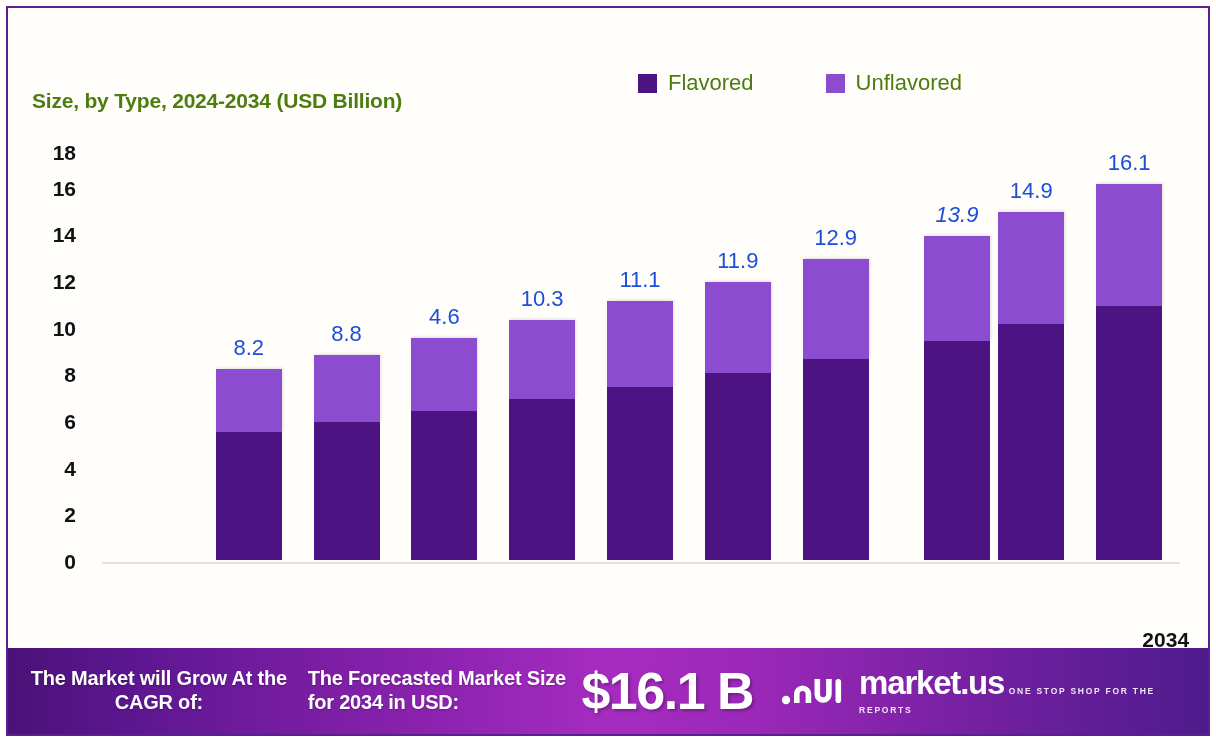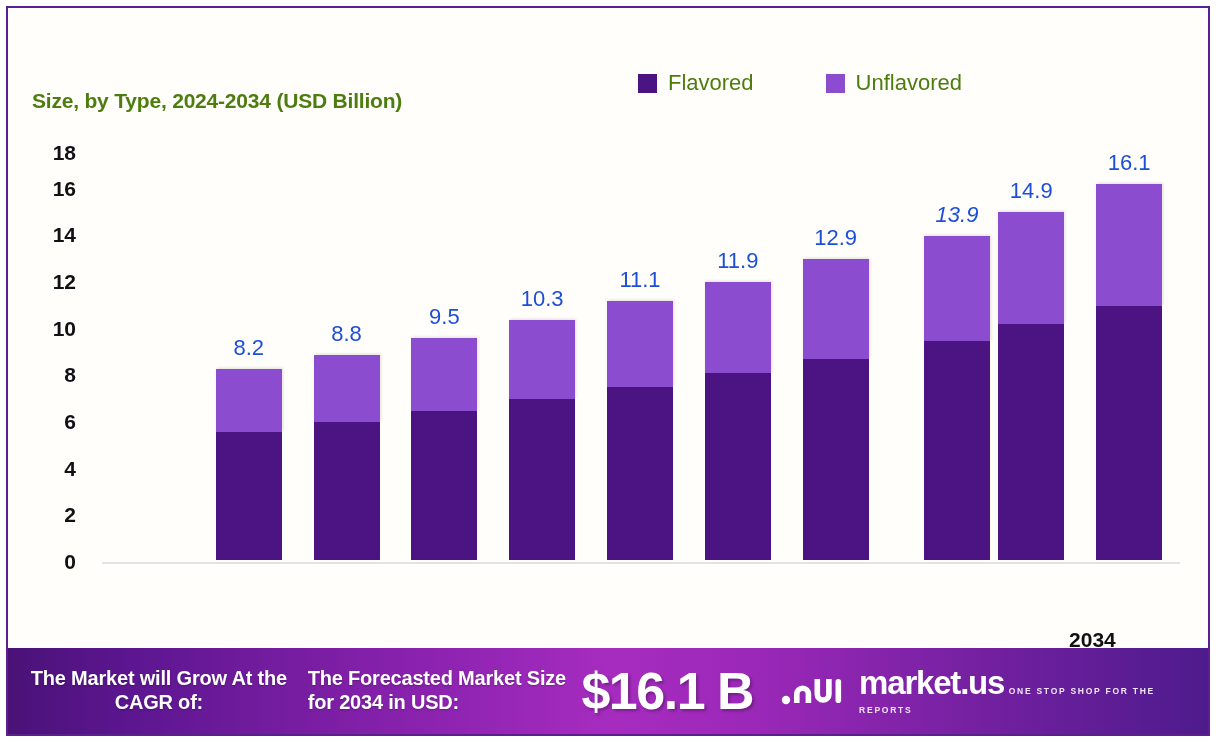--- a/index.html
+++ b/index.html
@@ -75,21 +75,21 @@
     position: absolute;
     width: 120px; left: -27px;
     text-align: center;
     font-size: 22px; color: #1d4ed8;
     white-space: nowrap;
   }
   .xtick {
     position: absolute;
     width: 120px; left: -27px;
     top: 444px;
-    text-align: left;
+    text-align: right;
     font-size: 21px; font-weight: 700; color: #111014;
   }
 
   
   #footer {
     position: absolute;
     left: 0; bottom: 0;
     width: 1204px; height: 86px;
     background: linear-gradient(90deg,
       #4a1277 0%, #5c1690 10%, #8a22ae 34%,
@@ -163,21 +163,21 @@
           <div class="bar-total" style="bottom: 199.333px;">8.2</div>
         </div>
         <div class="barcol" style="left: 211.545px; border-radius: 12px;">
           <div class="seg seg-top" style="height: 67.6667px; background: rgb(139, 76, 208);"></div>
           <div class="seg" style="height: 137.667px; background: rgb(75, 20, 130);"></div>
           <div class="bar-total" style="bottom: 213.333px;">8.8</div>
         </div>
         <div class="barcol" style="left: 309.364px;">
           <div class="seg seg-top" style="height: 72.3333px; background: rgb(139, 76, 208);"></div>
           <div class="seg" style="height: 149.333px; background: rgb(75, 20, 130);"></div>
-          <div class="bar-total" style="bottom: 229.667px;">9.5</div>
+          <div class="bar-total" style="bottom: 229.667px;">4.6</div>
         </div>
         <div class="barcol" style="left: 407.182px;">
           <div class="seg seg-top" style="height: 79.3333px; background: rgb(139, 76, 208);"></div>
           <div class="seg" style="height: 161px; background: rgb(75, 20, 130);"></div>
           <div class="bar-total" style="bottom: 248.333px;">10.3</div>
         </div>
         <div class="barcol" style="left: 505px;">
           <div class="seg seg-top" style="height: 86.3333px; background: rgb(139, 76, 208);"></div>
           <div class="seg" style="height: 172.667px; background: rgb(75, 20, 130);"></div>
           <div class="bar-total" style="bottom: 267px;">11.1</div>

